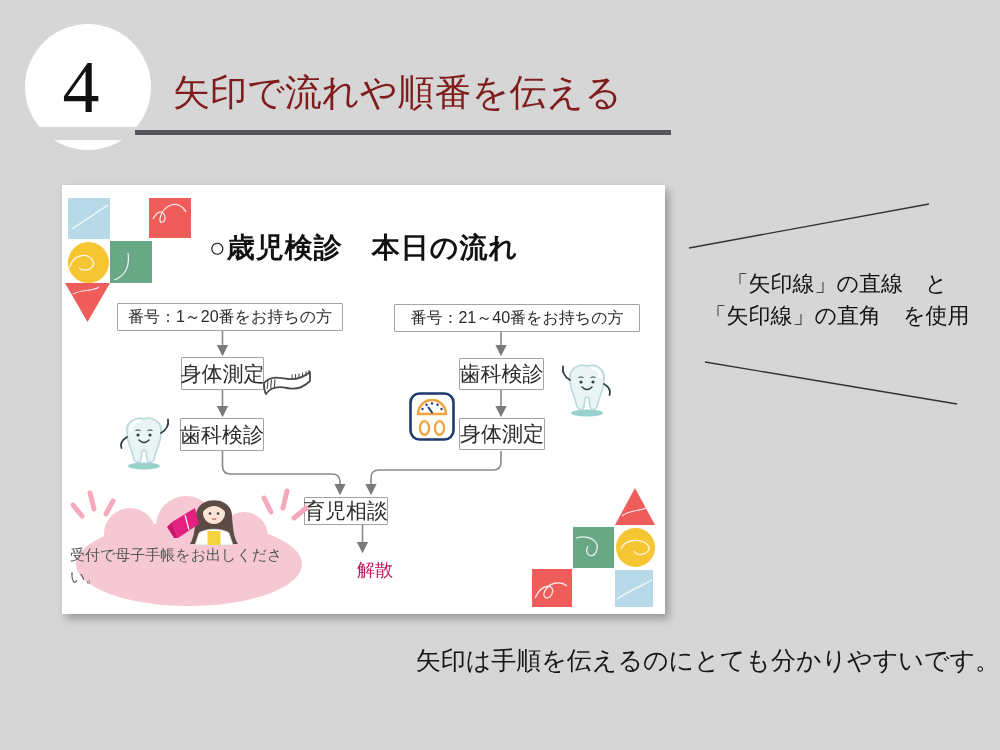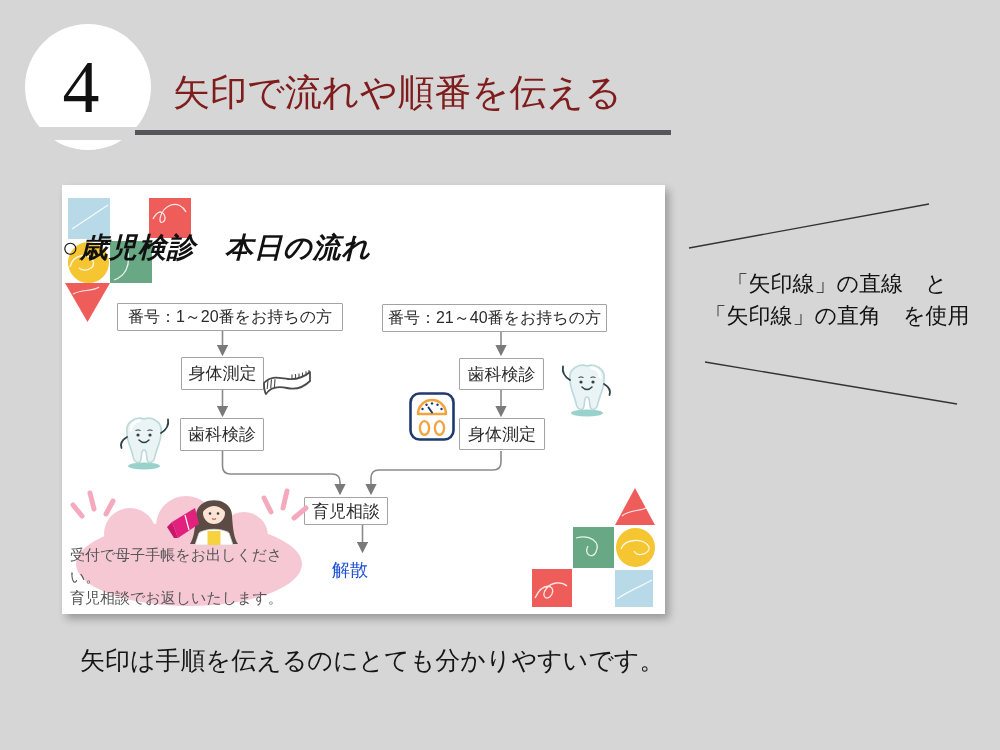--- a/index.html
+++ b/index.html
@@ -26,47 +26,47 @@
     font-size:37px;color:#7f1d1d;white-space:nowrap;
   }
   .title-underline{left:135px;top:130px;width:536px;height:5px;background:#56565a;}
 
   
   .card{
     left:62px;top:185px;width:603px;height:429px;background:#ffffff;
     box-shadow:4px 5px 8px rgba(0,0,0,0.28);
   }
   .card-title{
-    left:0;top:44px;width:603px;
-    font-size:28px;font-weight:bold;color:#111;letter-spacing:1px;font-style:italic;
+    left:0;top:44px;width:603px;text-align:center;
+    font-size:28px;font-weight:bold;color:#111;letter-spacing:1px;
   }
   .fbox{
     position:absolute;box-sizing:border-box;background:#fff;
     border:1.5px solid #a3a3a3;border-radius:1px;
     display:flex;align-items:center;justify-content:center;
     color:#2b2b2b;white-space:nowrap;
   }
   .entry{font-size:16px;}
-  .step{font-size:17px;}
-  .plain-label{position:absolute;text-align:left;color:#1d4ed8;}
+  .step{font-size:21px;}
+  .plain-label{position:absolute;text-align:right;color:#be185d;}
 
   .note-text{
     left:8px;top:359px;width:238px;text-align:left;
     font-size:15px;line-height:21.5px;color:#555;
   }
 
   
   .annotation-text{
     left:672px;top:268px;width:330px;text-align:center;
     font-size:22px;line-height:31.5px;color:#111;
   }
 
   
   .caption{
-    left:80px;top:643px;width:920px;text-align:left;
+    left:80px;top:643px;width:920px;text-align:right;
     font-size:25px;line-height:34px;color:#161616;
   }
   svg{display:block;}
 </style>
 </head>
 <body>
 
 <div class="abs num-circle">
   <span>4</span>
 </div>
@@ -115,21 +115,21 @@
       <path d="M160.5 205 V230" marker-end="url(#arw)"></path>
       <path d="M160.5 266 V281 Q160.5 289 168.5 289 H270 Q278 289 278 297 V308" marker-end="url(#arw)"></path>
       <path d="M439 146 V169" marker-end="url(#arw)"></path>
       <path d="M439 205 V230" marker-end="url(#arw)"></path>
       <path d="M439 266 V277 Q439 285 431 285 H317 Q309 285 309 293 V308" marker-end="url(#arw)"></path>
       <path d="M300.5 340 V366" marker-end="url(#arw)"></path>
     </g>
   </svg>
 
   <div class="fbox entry" style="left:55px;top:118px;width:226px;height:28px;">番号：1～20番をお持ちの方</div>
-  <div class="fbox entry" style="left:320px;top:119px;width:225px;height:28px;">番号：21～40番をお持ちの方</div>
+  <div class="fbox entry" style="left:332px;top:119px;width:246px;height:28px;">番号：21～40番をお持ちの方</div>
   <div class="fbox step" style="left:119px;top:172px;width:83px;height:33px;">身体測定</div>
   <div class="fbox step" style="left:118px;top:233px;width:84px;height:33px;">歯科検診</div>
   <div class="fbox step" style="left:397px;top:173px;width:85px;height:32px;">歯科検診</div>
   <div class="fbox step" style="left:397px;top:233px;width:86px;height:32px;">身体測定</div>
   <div class="fbox step" style="left:242px;top:312px;width:84px;height:28px;">育児相談</div>
   <div class="plain-label" style="left:270px;top:373px;width:61px;font-size:18px;">解散</div>
 
   <svg class="abs" style="left:199px;top:180px;" width="52" height="40" viewBox="0 0 52 40">
     <path d="M3 18 C10 10 18 13 27 14 C36 15 43 12 49 7 L49 16 C43 22 35 25 26 23 C17 21 9 23 5 29 C3 26 3 22 3 18 Z" fill="#fff" stroke="#4a4a4a" stroke-width="1.8" stroke-linejoin="round"></path>
     <g stroke="#4a4a4a" stroke-width="1.1">
@@ -209,21 +209,20 @@
       <path d="M144 32.5 Q146 34 148 32.5" stroke="#c0605a" stroke-width="1.2" fill="none"></path>
       <path d="M131 47 C138 42 154 42 161 47 L165 59 L127 59 Z" fill="#ffffff" stroke="#d5d5d5" stroke-width="0.8"></path>
       <path d="M139.5 45 L152.5 45 L152.5 59 L139.5 59 Z" fill="#f6d23e"></path>
       <path d="M104 36 L127 22 L131 38 L110 52 Z" fill="#e2217e"></path>
       <path d="M104 36 L99 41 L106 52 L110 52 Z" fill="#c9186c"></path>
       <path d="M117 29 L121 44" stroke="#ffffff" stroke-width="1.2"></path>
     </g>
   </svg>
   <div class="abs note-text">
     <div>受付で母子手帳をお出しください。</div>
-    <div>育児相談でお返しいたします。</div>
   </div>
 </div>
 
 <svg class="abs" style="left:660px;top:190px;" width="330" height="230" viewBox="0 0 330 230">
   <g stroke="#333" stroke-width="1.3" fill="none">
     <path d="M29 58 L269 14"></path>
     <path d="M45 172 L297 214"></path>
   </g>
 </svg>
 <div class="abs annotation-text">

